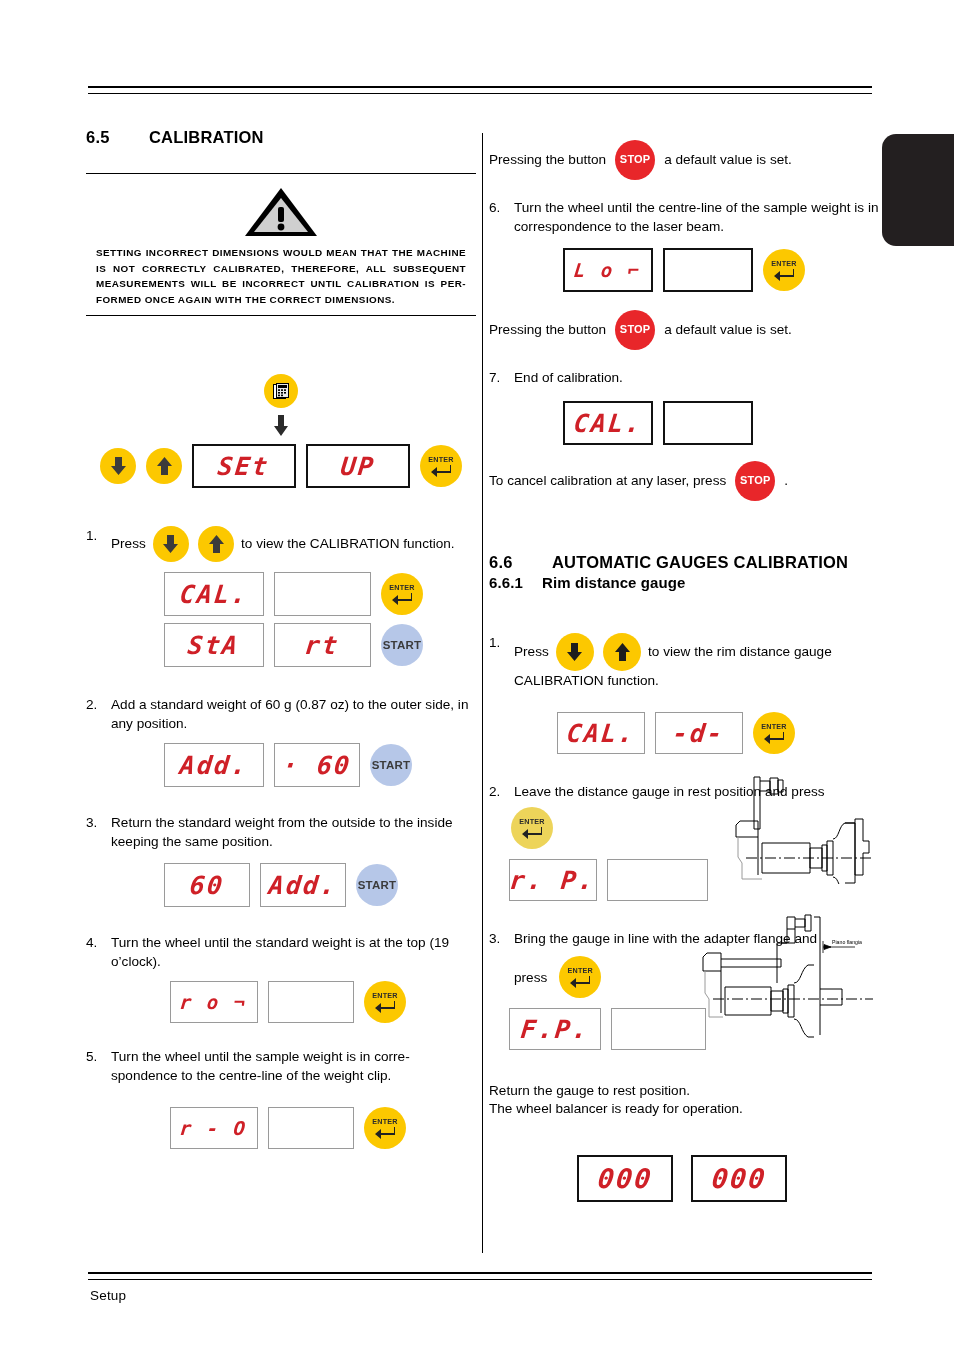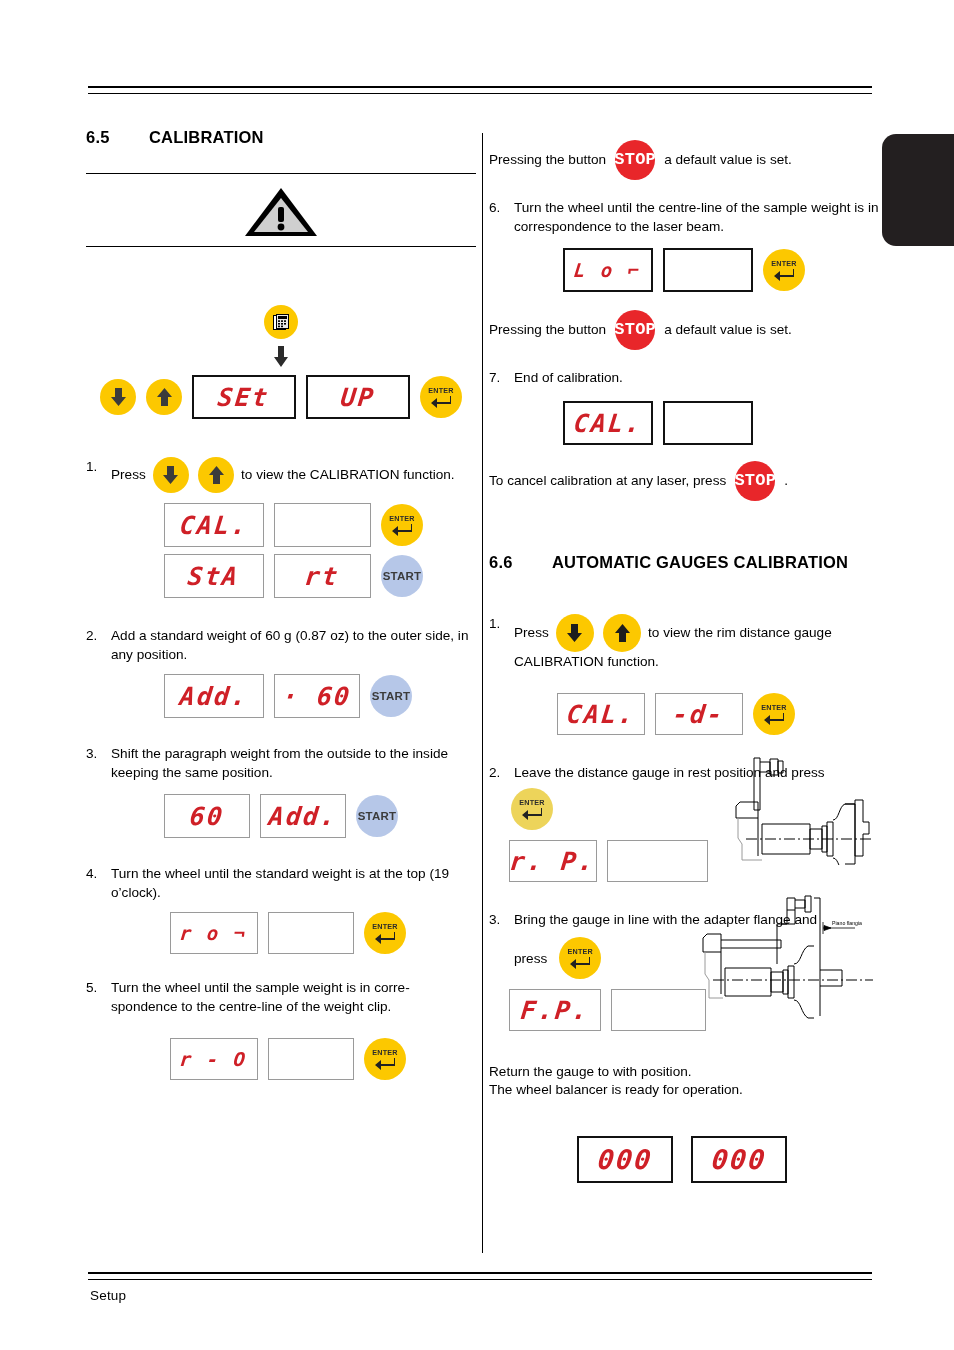--- a/index.html
+++ b/index.html
@@ -73,21 +73,21 @@
     white-space:pre;
   }
 
   
   .btn { border-radius:50%; display:flex; align-items:center; justify-content:center; flex:none; }
   .btn-yellow { background:#fcc800; }
   .btn-yellow-pale { background:#edd45a; }
   .btn-blue { background:#b6c7e8; color:#3b3b3b; font-weight:bold; }
   .btn-red  { background:#e8262a; color:#fff; font-weight:bold; }
   .btn-start { width:42px; height:42px; font-size:11.5px; letter-spacing:.2px; }
-  .btn-stop  { width:40px; height:40px; font-size:17px; letter-spacing:.2px;font-family:Liberation Mono, monospace; }
+  .btn-stop  { width:40px; height:40px; font-size:11px; letter-spacing:.2px; }
   .btn-arrow { width:36px; height:36px; }
   .btn-arrow.lg { width:38px; height:38px; }
   .btn-enter { width:42px; height:42px; flex-direction:column; position:relative; }
   .btn-enter .lbl { font-size:7.2px; font-weight:bold; color:#2b2b2b; letter-spacing:.2px; line-height:8px; margin-bottom:1px; }
   .btn-enter .ret { width:20px; height:12px; }
 
   .arrow-glyph { width:17px; height:20px; }
 
   
   .row { display:flex; align-items:center; }
@@ -119,20 +119,21 @@
 
     <div class="caution">
       <div class="hr"></div>
       <div class="inner">
         <svg class="warn-tri" width="76" height="52" viewBox="0 0 76 52">
           <polygon points="38,2 74,50 2,50" fill="#000"></polygon>
           <polygon points="38,12 65,46 11,46" fill="#cfcfcf"></polygon>
           <rect x="35" y="21" width="6" height="15" rx="2" fill="#000"></rect>
           <circle cx="38" cy="41" r="3.4" fill="#000"></circle>
         </svg>
+        <div class="body">SETTING INCORRECT DIMENSIONS WOULD MEAN THAT THE MACHINE IS NOT CORRECTLY CALIBRATED, THEREFORE, ALL SUBSEQUENT MEASUREMENTS WILL BE INCORRECT UNTIL CALIBRATION IS PER-FORMED ONCE AGAIN WITH THE CORRECT DIMENSIONS.</div>
       </div>
       <div class="hr"></div>
     </div>
 
     <div style="margin-top:58px; text-align:center;">
       <div class="btn btn-yellow" style="width:34px;height:34px;margin:0 auto;">
         <svg width="17" height="17" viewBox="0 0 17 17">
           <rect x="0.5" y="1.5" width="12" height="14" fill="#fff" stroke="#000" stroke-width="1"></rect>
           <rect x="3.5" y="0.5" width="12" height="14" fill="#e9e9e9" stroke="#000" stroke-width="1"></rect>
           <g fill="#000">
@@ -239,21 +240,21 @@
         </div>
         <div class="btn btn-blue btn-start">
           <span>START</span>
         </div>
       </div>
     </div>
 
     <div style="margin-top:26px;">
       <div class="step">
         <span class="n">3.</span>
-        <span class="t">Shift the paragraph weight from the outside to the inside keeping the same position.</span>
+        <span class="t">Return the standard weight from the outside to the inside keeping the same position.</span>
       </div>
       <div class="row" style="gap:10px; margin-top:12px; padding-left:78px;">
         <div class="disp" style="width:84px;height:42px;">
           <span class="seg" style="font-size:25px;">60</span>
         </div>
         <div class="disp" style="width:84px;height:42px;">
           <span class="seg" style="font-size:25px;">Add.</span>
         </div>
         <div class="btn btn-blue btn-start">
           <span>START</span>
@@ -363,20 +364,24 @@
       <span class="btn btn-red btn-stop">
         <span>STOP</span>
       </span>
       <span>.</span>
     </div>
 
     <div style="margin-top:52px;">
       <div class="h-sec">
         <span class="num">6.6</span>
         <span>AUTOMATIC GAUGES CALIBRATION</span>
+      </div>
+      <div class="h-sub">
+        <span class="num">6.6.1</span>
+        <span>Rim distance gauge</span>
       </div>
     </div>
 
     <div style="margin-top:42px;">
       <div class="step">
         <span class="n">1.</span>
         <span class="t">
           <span>Press</span>
           <span class="inline btn btn-yellow btn-arrow lg" style="margin:0 3px;">
             <svg class="arrow-glyph" viewBox="0 0 17 20">
@@ -506,21 +511,21 @@
         <g stroke="#000" stroke-width="0.8" fill="none">
           <path d="M124 36 h32"></path>
           <path d="M132 36 l-7 -2.5 v5 z" fill="#000"></path>
           <path d="M124 30 v12"></path>
         </g>
         <text class="flange-lbl" x="133" y="33">Piano flangia</text>
       </svg>
     </div>
 
     <div class="p" style="margin-top:32px;">
-      <div>Return the gauge to with position.</div>
+      <div>Return the gauge to rest position.</div>
       <div>The wheel balancer is ready for operation.</div>
     </div>
 
     <div class="row" style="gap:18px; margin-top:38px; padding-left:88px;">
       <div class="disp thick" style="width:92px;height:43px;">
         <span class="seg" style="font-size:27px;">000</span>
       </div>
       <div class="disp thick" style="width:92px;height:43px;">
         <span class="seg" style="font-size:27px;">000</span>
       </div>

